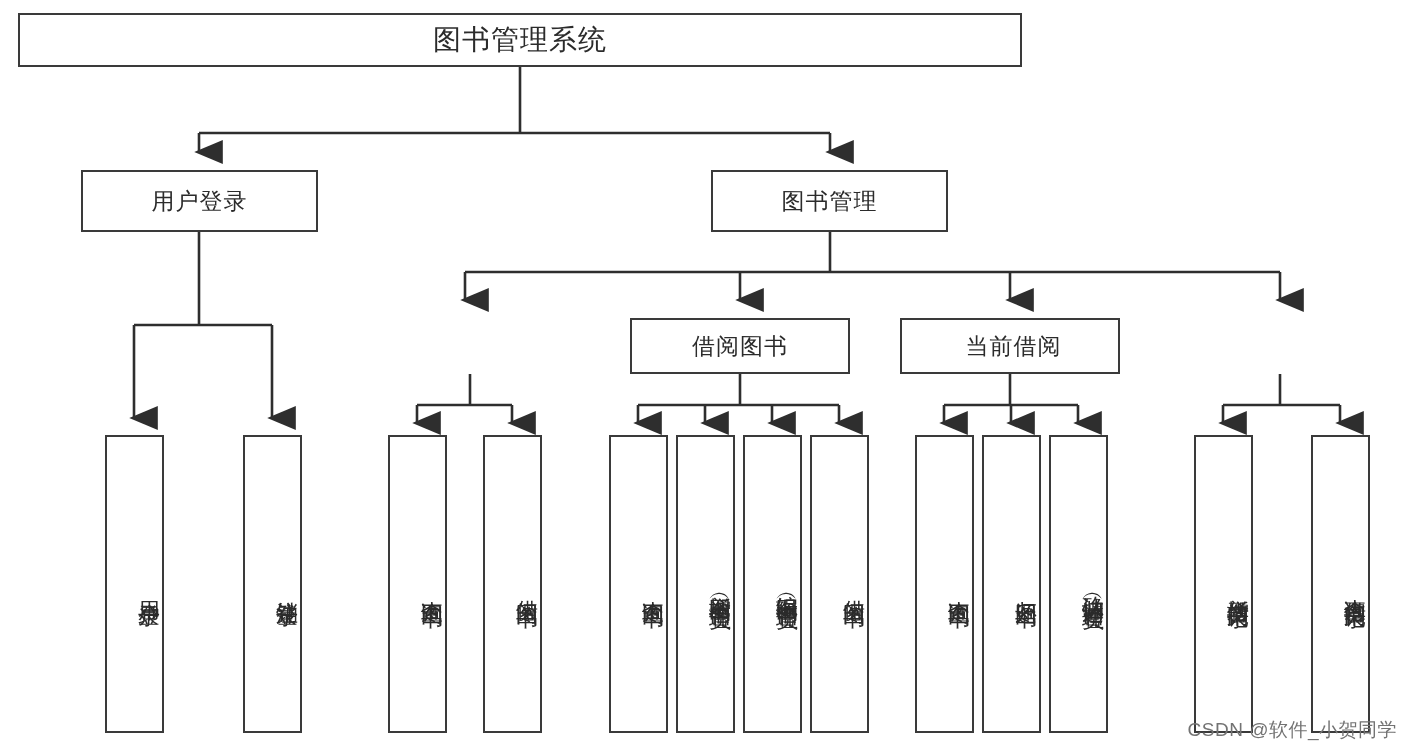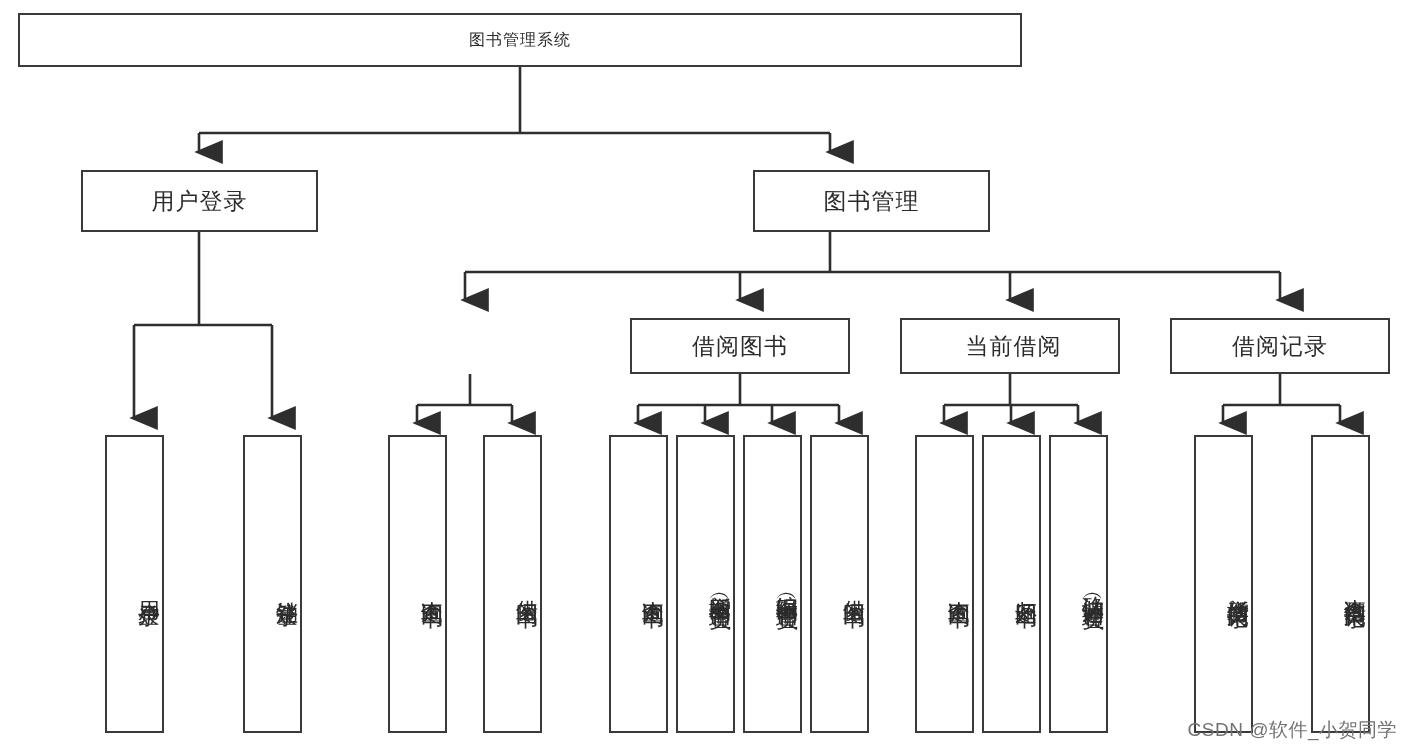--- a/index.html
+++ b/index.html
@@ -34,21 +34,21 @@
     display: flex;
     align-items: center;
     justify-content: center;
     color: #2b2b2b;
   }
   .node-h {
     font-size: 23px;
     letter-spacing: 1px;
     white-space: nowrap;
   }
-  .node-root .node-label { font-size: 16px; }
+  .node-root .node-label { font-size: 28px; }
   .node-v {
     writing-mode: vertical-rl;
     text-orientation: upright;
     -webkit-writing-mode: vertical-rl;
     align-items: flex-start;
     justify-content: center;
     padding-top: 6px;
   }
   .node-v .node-label {
     writing-mode: vertical-rl;
@@ -131,36 +131,33 @@
   </svg>
 
   <div class="node node-h node-root" style="left:18px; top:13px; width:1004px; height:54px;">
     <span class="node-label">图书管理系统</span>
   </div>
 
   <div class="node node-h" style="left:81px; top:170px; width:237px; height:62px;">
     <span class="node-label">用户登录</span>
   </div>
 
-  <div class="node node-h" style="left:753px; top:170px; width:237px; height:62px;justify-content:center;">
+  <div class="node node-h" style="left:711px; top:170px; width:237px; height:62px;justify-content:center;">
     <span class="node-label">图书管理</span>
   </div>
 
 
   <div class="node node-h" style="left:630px; top:318px; width:220px; height:56px;">
     <span class="node-label">借阅图书</span>
   </div>
 
   <div class="node node-h" style="left:900px; top:318px; width:220px; height:56px;padding-left:7px;">
     <span class="node-label">当前借阅</span>
   </div>
 
-  <div class="node node-h" style="left:1170px; top:318px; width:220px; height:56px;">
-    <span class="node-label">借阅记录</span>
-  </div>
 
   <div class="node node-v" style="left:105px; top:435px; width:59px; height:298px;">
     <span class="node-label">用户登录</span>
   </div>
 
   <div class="node node-v" style="left:243px; top:435px; width:59px; height:298px;">
     <span class="node-label">注销登录</span>
   </div>
 
   <div class="node node-v" style="left:388px; top:435px; width:59px; height:298px;">

